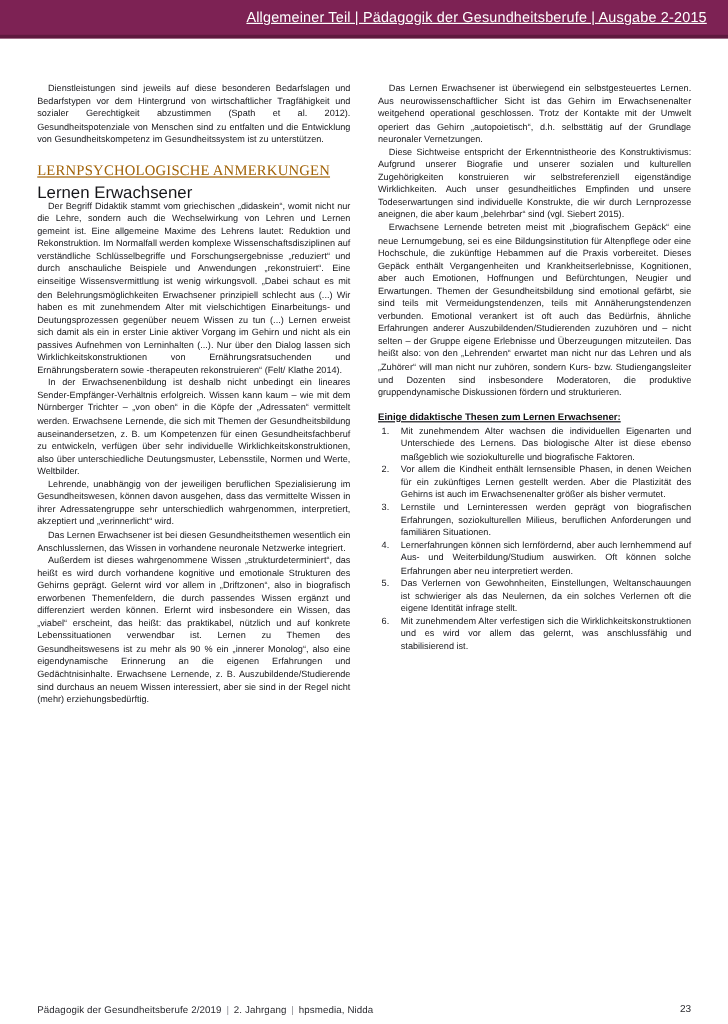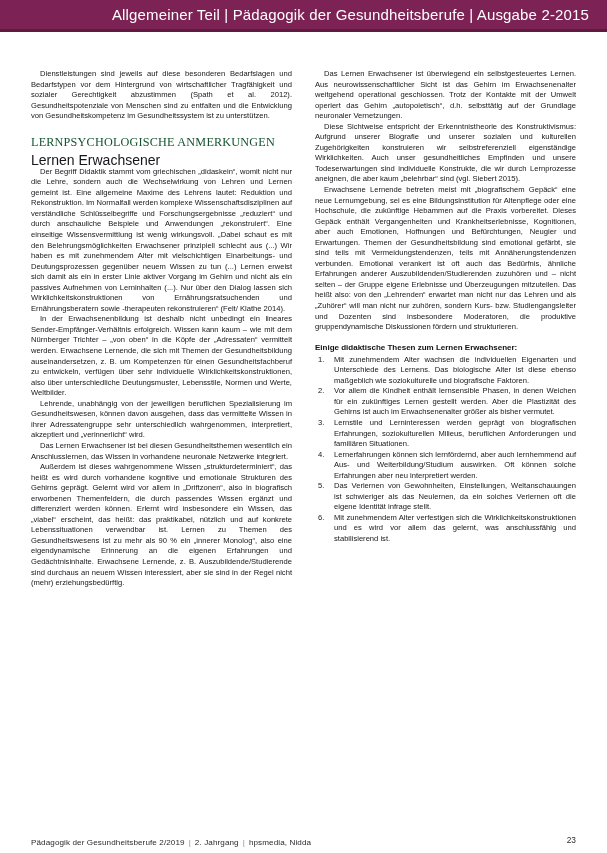--- a/index.html
+++ b/index.html
@@ -31,24 +31,25 @@
     bottom: 0;
     height: 3px;
     background: #5e1a3f;
   }
   .header-text {
     position: absolute;
     right: 18px;
     top: 0;
     line-height: 29px;
     color: #ffffff;
-    font-size: 15px;
+    font-size: 12px;
     letter-spacing: 0.15px;
     white-space: nowrap;
     font-family: "Liberation Sans", sans-serif;
+    text-decoration: underline;
   }
 
   
   .page {
     position: absolute;
     top: 49px;
     left: 0;
     width: 607px;
     height: 821px;
     box-sizing: border-box;
@@ -80,42 +81,44 @@
   }
   p.indent {
     text-indent: 9px;
   }
 
   h2.section-title {
     margin: 13px 0 6px 0;
     font-family: "Liberation Serif", serif;
     font-size: 12.2px;
     font-weight: normal;
-    color: #14532d;
+    color: #a16207;
     letter-spacing: 0.2px;
     text-transform: uppercase;
     line-height: 14px;
+    text-decoration: underline;
   }
 
   h3.sub-title {
     margin: 0 0 1px 0;
     font-family: "Liberation Sans", sans-serif;
     font-size: 14px;
     font-weight: normal;
     color: #16161a;
     line-height: 11px;
   }
 
   h3.theses-title {
     margin: 9px 0 2px 0;
     font-family: "Liberation Sans", sans-serif;
     font-size: 8px;
     font-weight: bold;
     color: #111114;
     line-height: 11px;
+    text-decoration: underline;
   }
 
   ol.theses {
     margin: 0;
     padding: 0;
     list-style: none;
     counter-reset: thesis;
   }
   ol.theses li {
     counter-increment: thesis;

